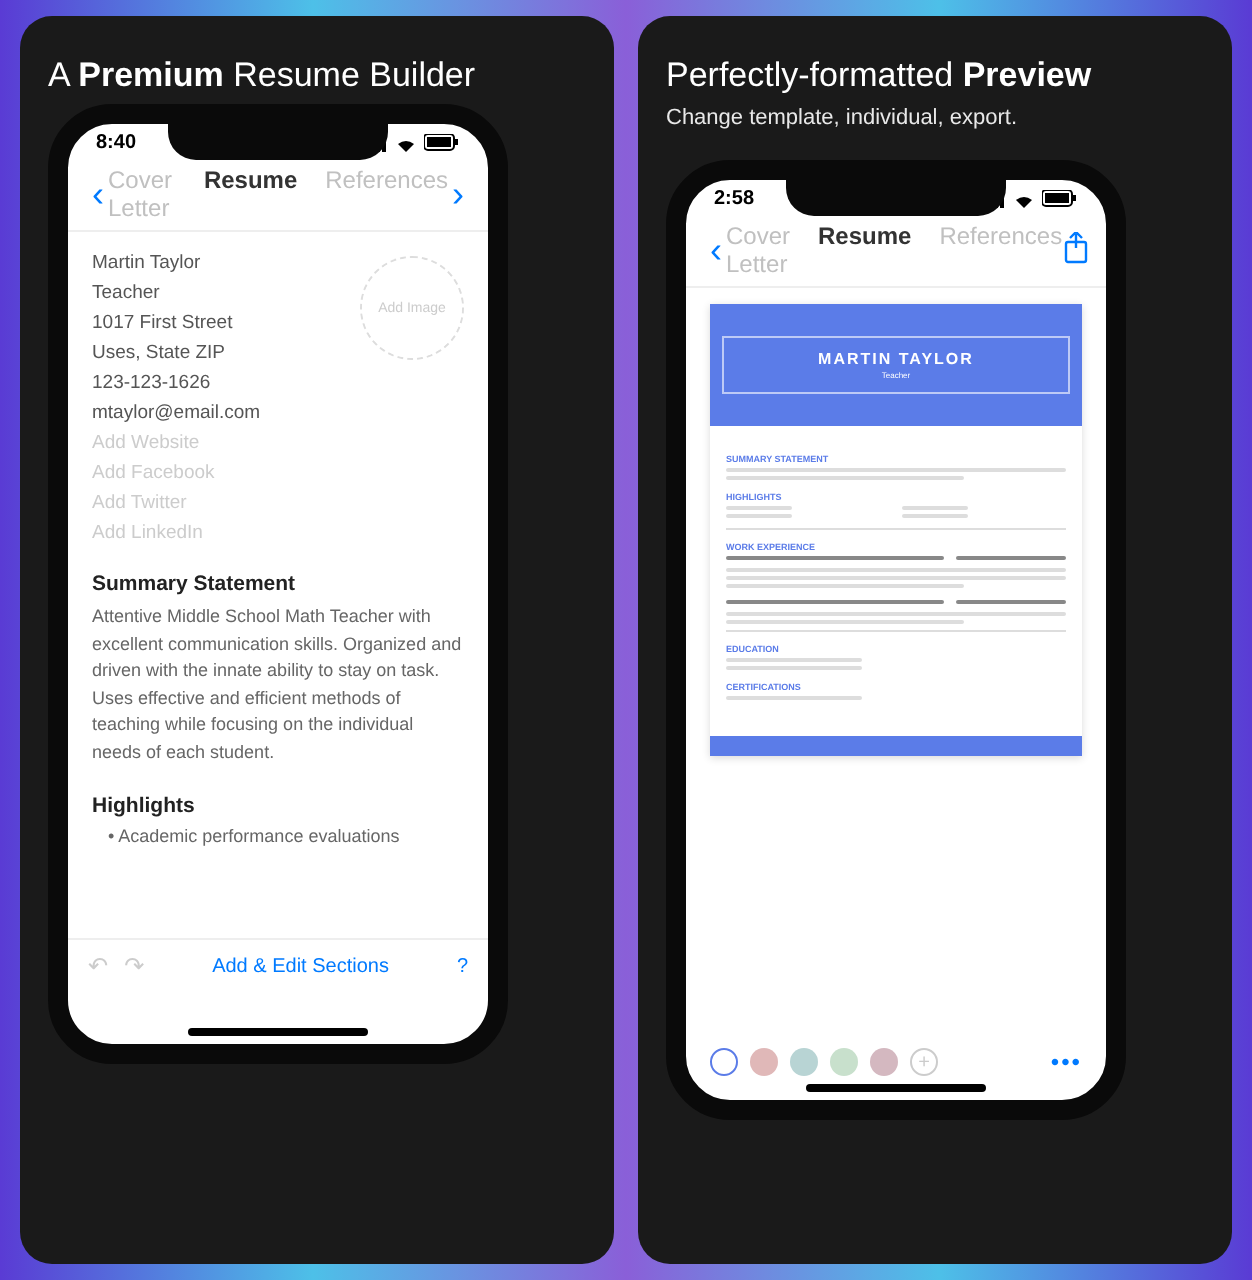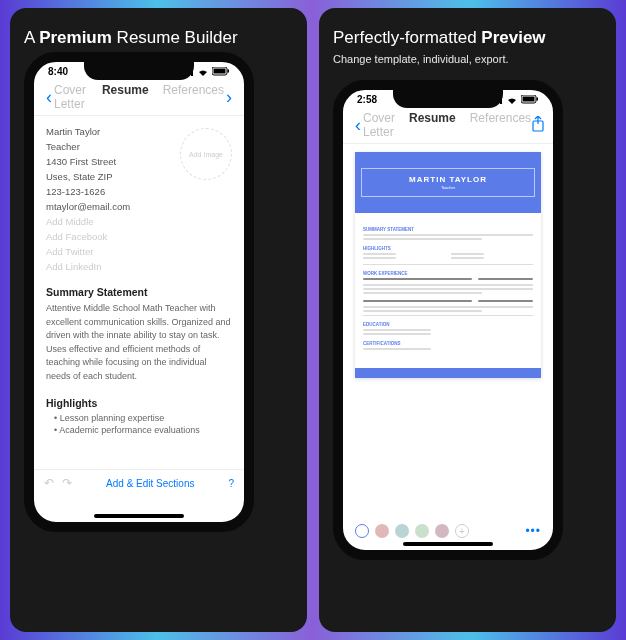--- a/index.html
+++ b/index.html
@@ -215,34 +215,33 @@
         <span class="tab">References</span>
       </div>
       <span class="nav-arrow">›</span>
     </div>
     <div class="content">
       <div class="add-image">
           <span>Add Image</span>
         </div>
       <div class="field">Martin Taylor</div>
       <div class="field">Teacher</div>
-      <div class="field">1430 First Street</div>
+      <div class="field">1017 First Street</div>
       <div class="field">Uses, State ZIP</div>
       <div class="field">123-123-1626</div>
       <div class="field">mtaylor@email.com</div>
-      <div class="field placeholder">Add Middle</div>
+      <div class="field placeholder">Add Website</div>
       <div class="field placeholder">Add Facebook</div>
       <div class="field placeholder">Add Twitter</div>
       <div class="field placeholder">Add LinkedIn</div>
 
       <div class="section-title">Summary Statement</div>
       <div class="section-text">Attentive Middle School Math Teacher with excellent communication skills. Organized and driven with the innate ability to stay on task. Uses effective and efficient methods of teaching while focusing on the individual needs of each student.</div>
 
       <div class="section-title">Highlights</div>
-      <div class="bullet">• <span>Lesson planning expertise</span></div>
       <div class="bullet">• <span>Academic performance evaluations</span></div>
 
       <div class="footer-bar">
         <span class="footer-icon">↶</span>
         <span class="footer-icon">↷</span>
         <span class="footer-link">Add &amp; Edit Sections</span>
         <span class="footer-q">?</span>
       </div>
     </div>
     <div class="home-indicator"></div>

